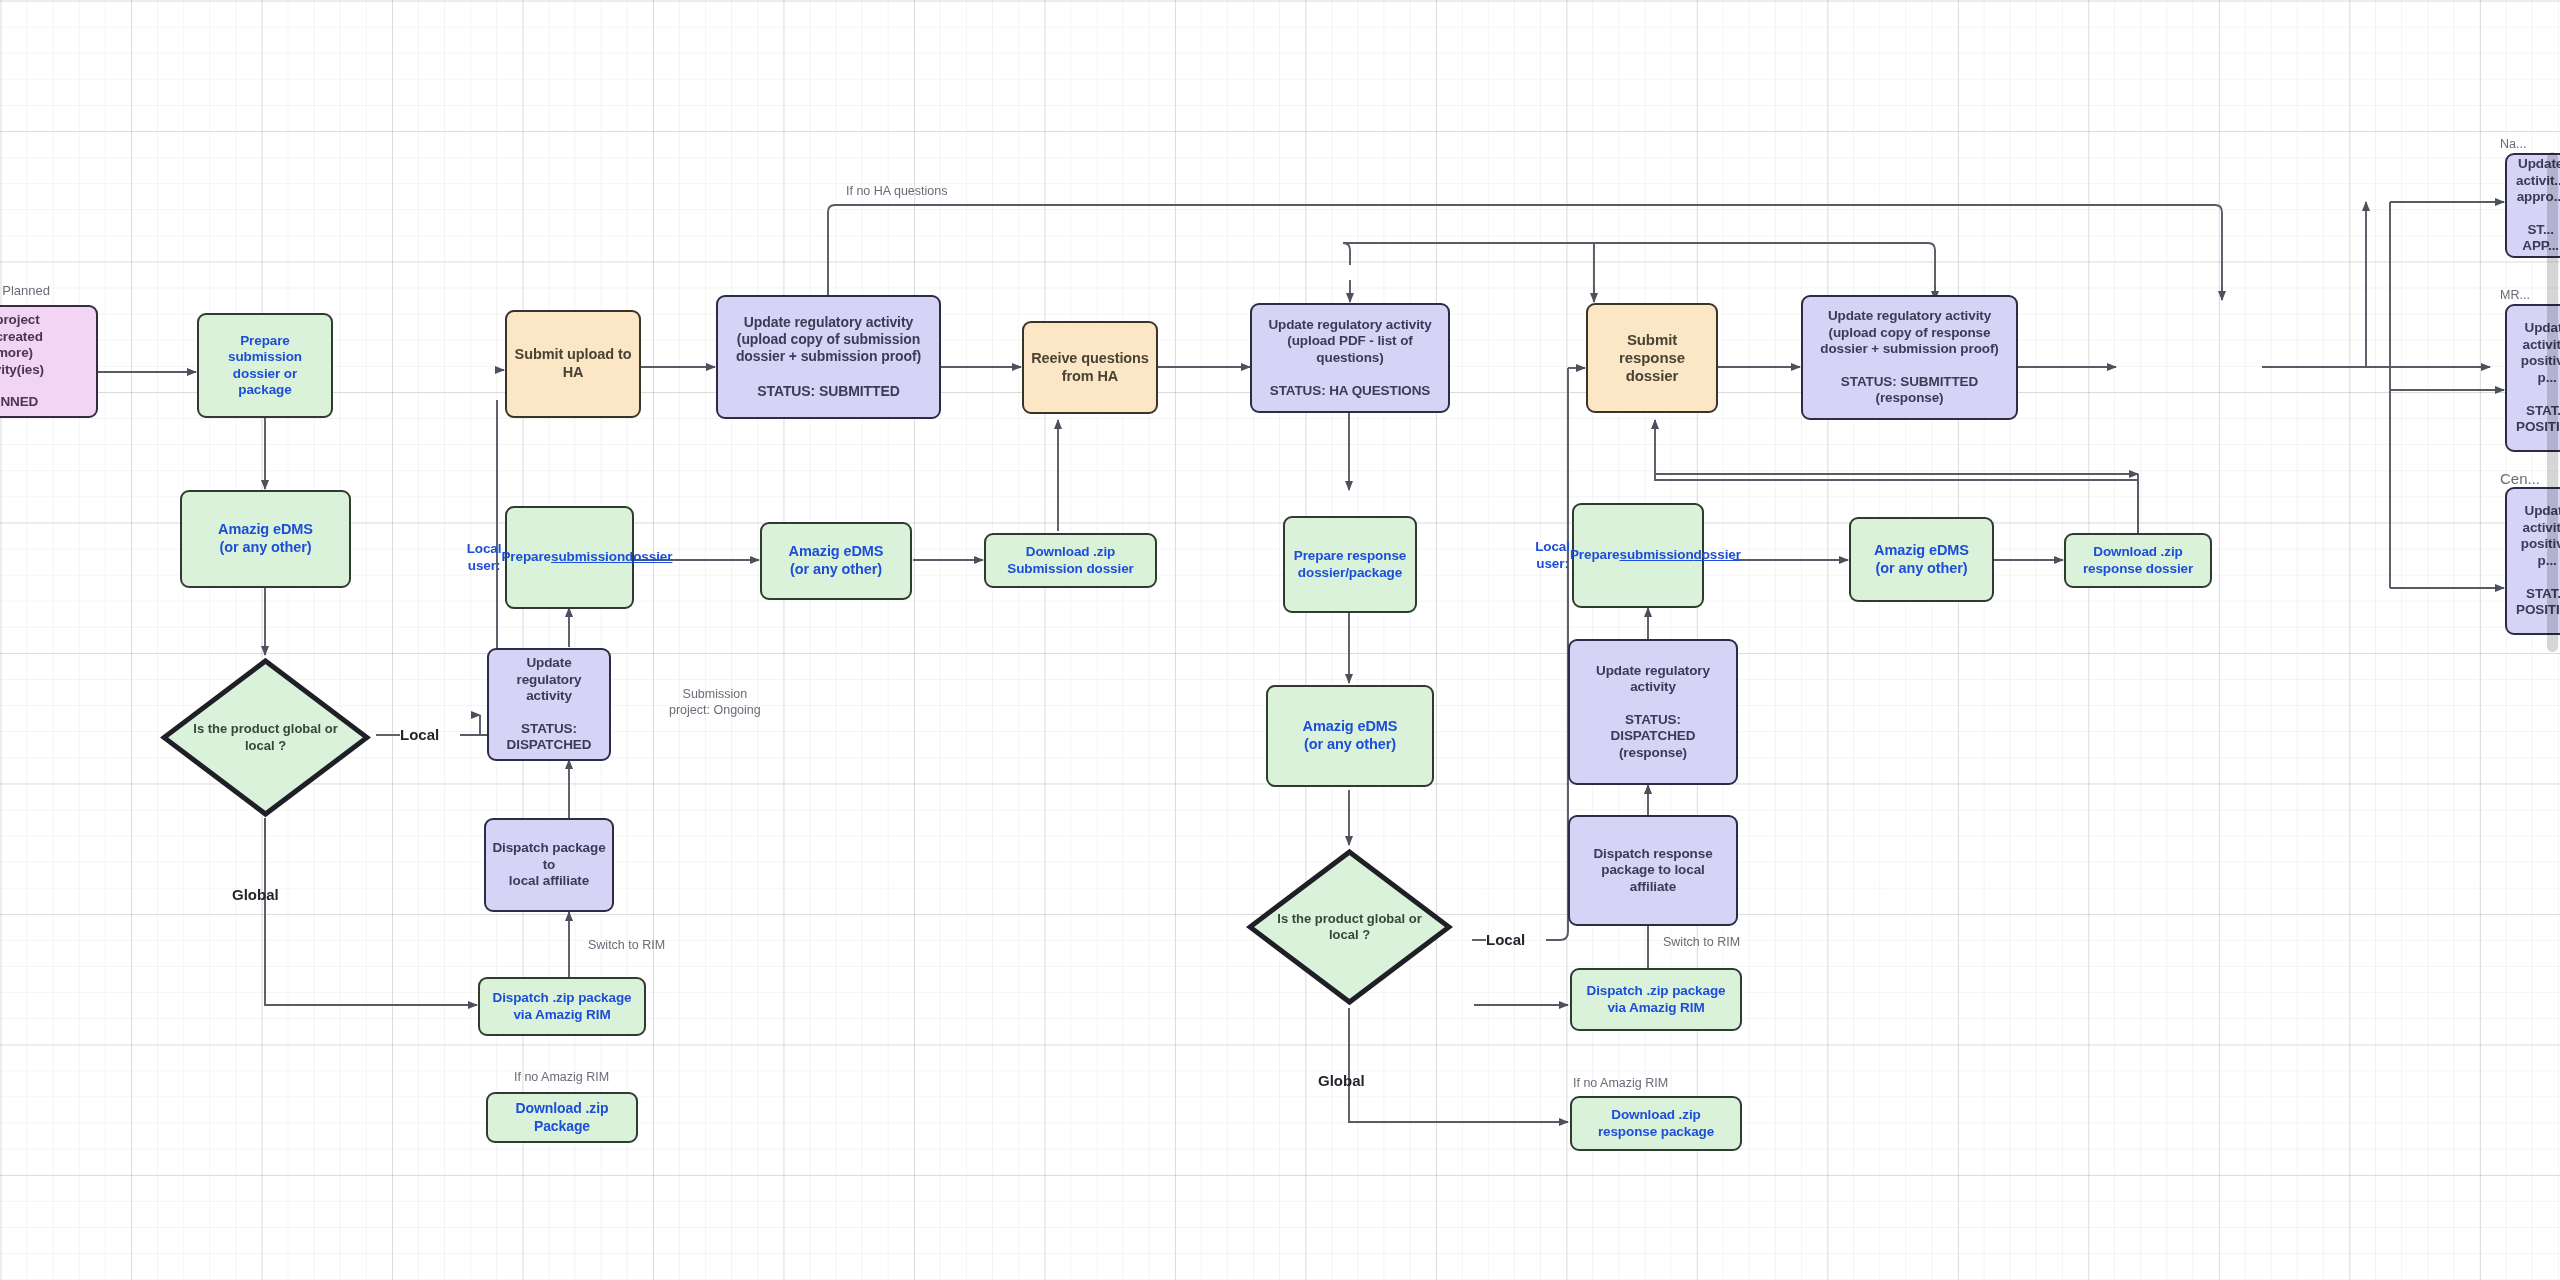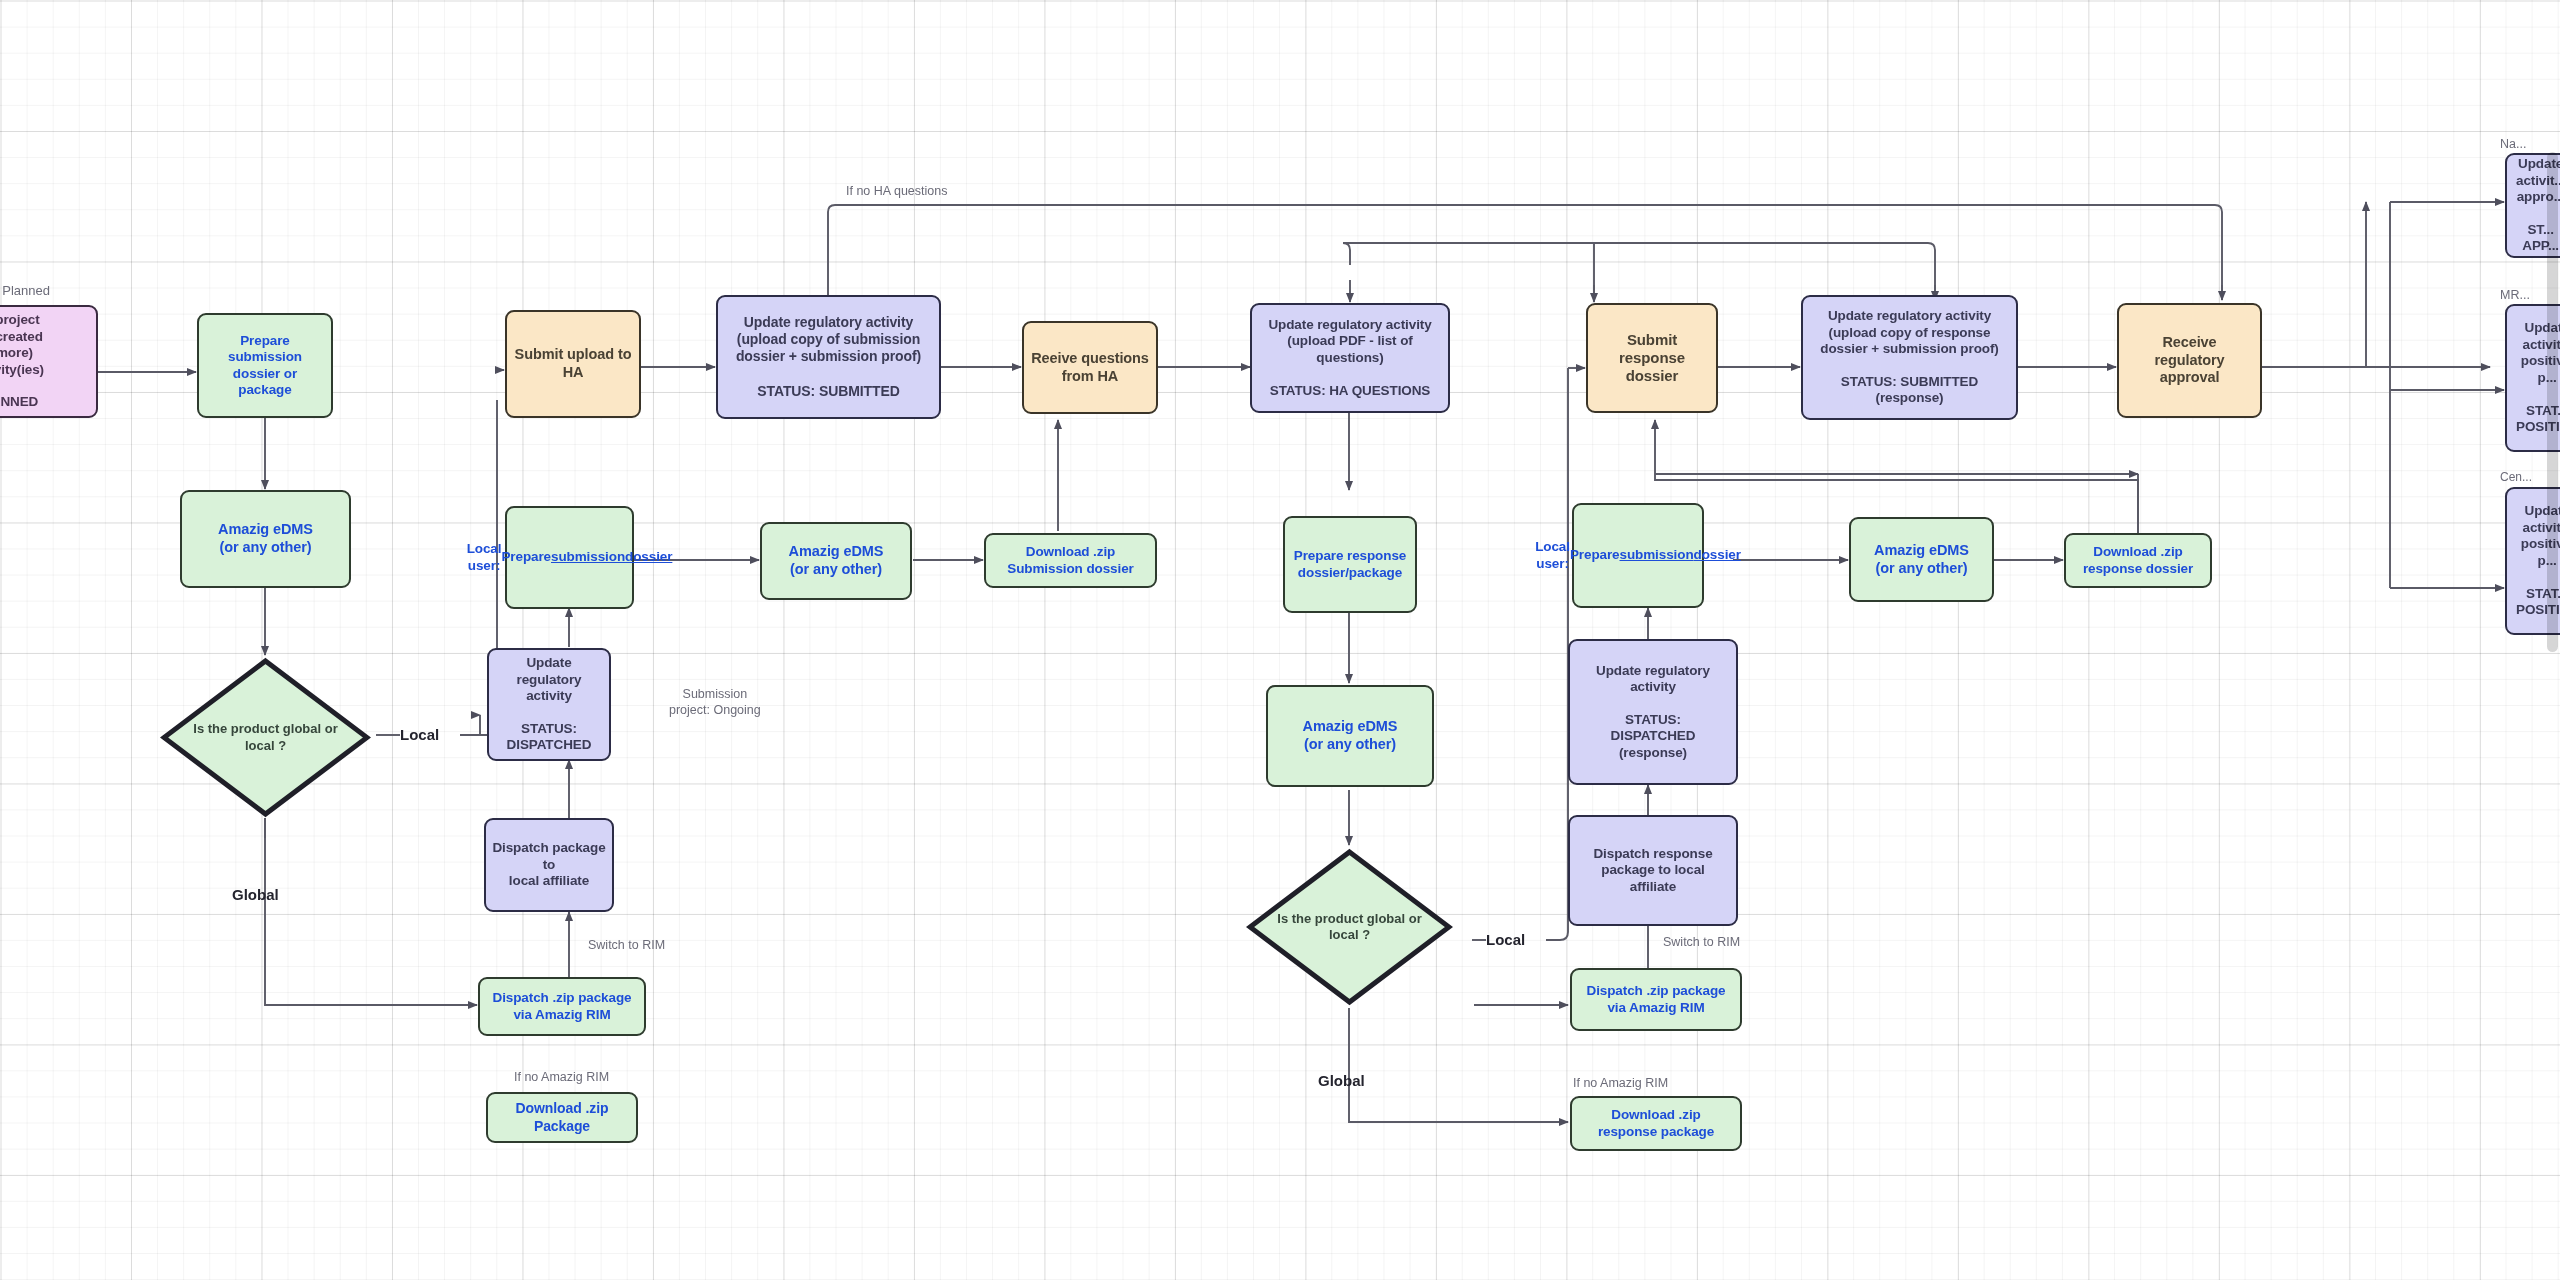--- a/index.html
+++ b/index.html
@@ -328,23 +328,20 @@
   <div class="node orange" style="left:1586px; top:303px; width:132px; height:110px; font-size:15px;">Submit response
 dossier</div>
 
   <div class="node purple" style="left:1801px; top:295px; width:217px; height:125px; font-size:13.5px;">Update regulatory activity
 (upload copy of response
 dossier + submission proof)
 
 STATUS: SUBMITTED
 (response)</div>
 
-  <div class="node orange" style="left:2117px; top:303px; width:145px; height:115px; font-size:14.5px;">Receive
-regulatory
-approval</div>
 
   <div class="node purple" style="left:2505px; top:153px; width:170px; height:105px; font-size:13.5px; justify-content:flex-start; padding-left:9px;">Update
 activit...
 appro...
 
 ST...
 APP...</div>
 
   <div class="node purple" style="left:2505px; top:304px; width:170px; height:148px; font-size:13.5px; justify-content:flex-start; padding-left:9px;">Update
 activit...
@@ -382,17 +379,17 @@
   <div class="edge-label bold" style="left:1318px; top:1072px; font-size:15px;">Global</div>
 
   <div class="edge-label" style="left:1663px; top:935px; font-size:12.5px;">Switch to RIM</div>
 
   <div class="edge-label" style="left:1573px; top:1076px; font-size:12.5px;">If no Amazig RIM</div>
 
   <div class="edge-label" style="left:2500px; top:137px; font-size:12.5px;">Na...</div>
 
   <div class="edge-label" style="left:2500px; top:288px; font-size:12.5px;">MR...</div>
 
-  <div class="edge-label" style="left:2500px; top:470px; font-size:12px;">Cen...</div>
+  <div class="edge-label" style="left:2500px; top:470px; font-size:15px;">Cen...</div>
 
   <div class="scrollbar-v" style="left:2547px; top:152px; height:500px;"></div>
 
 </div>
 
 </body></html>

